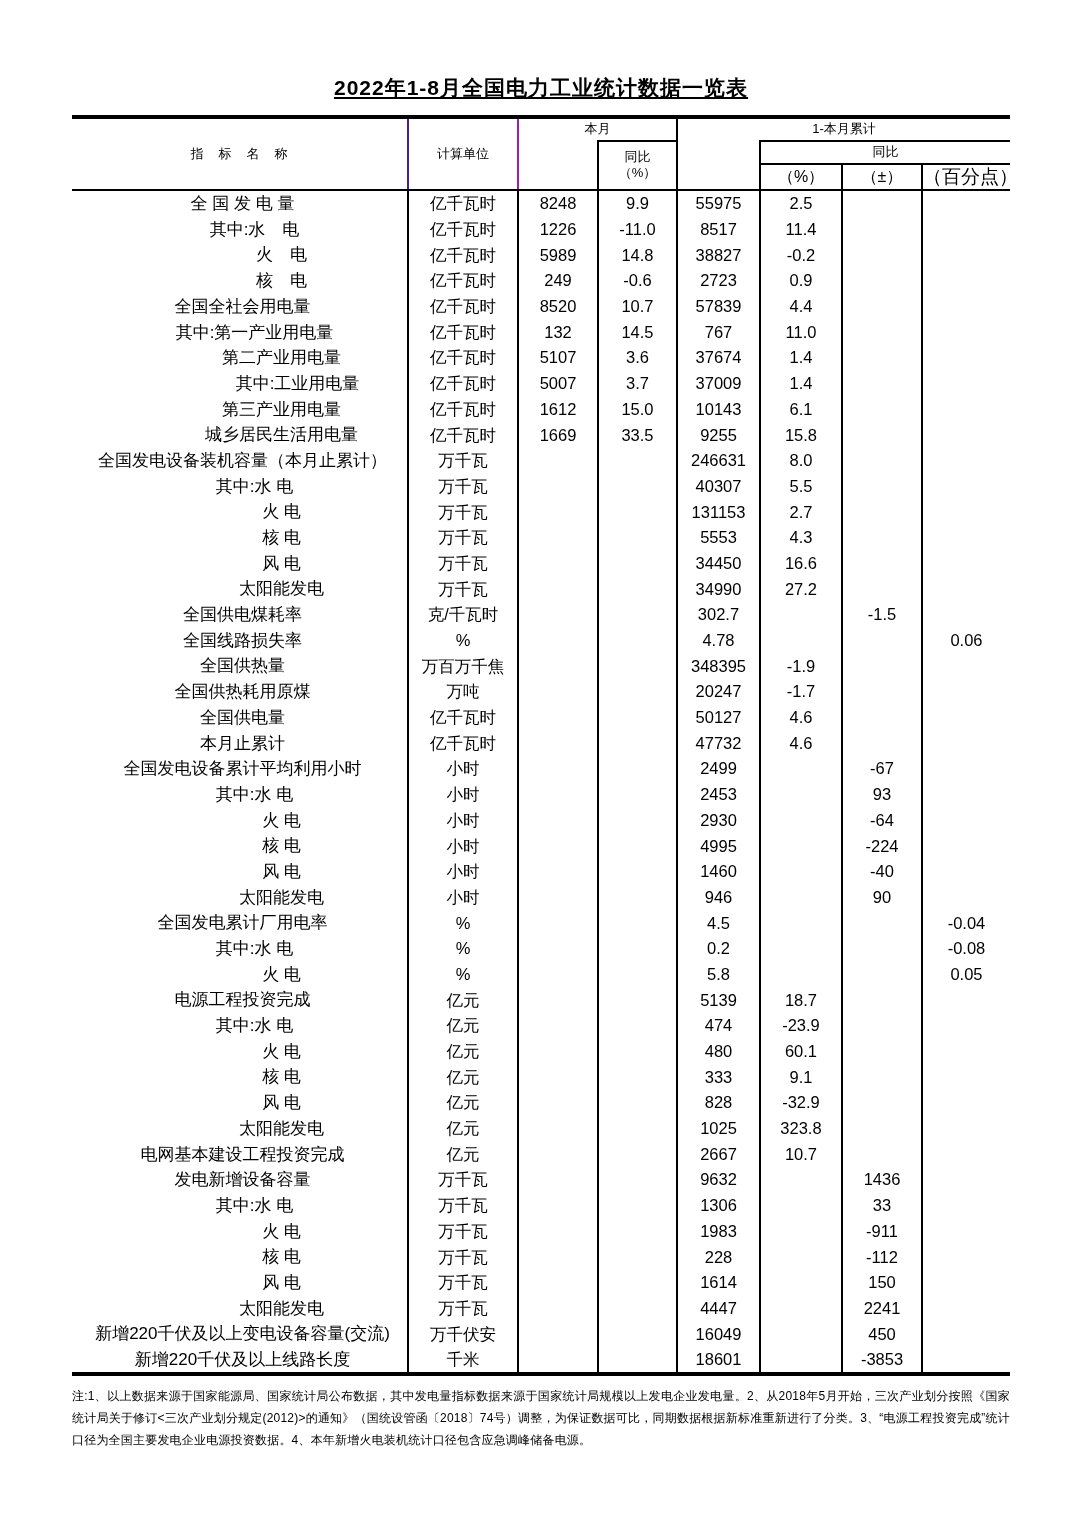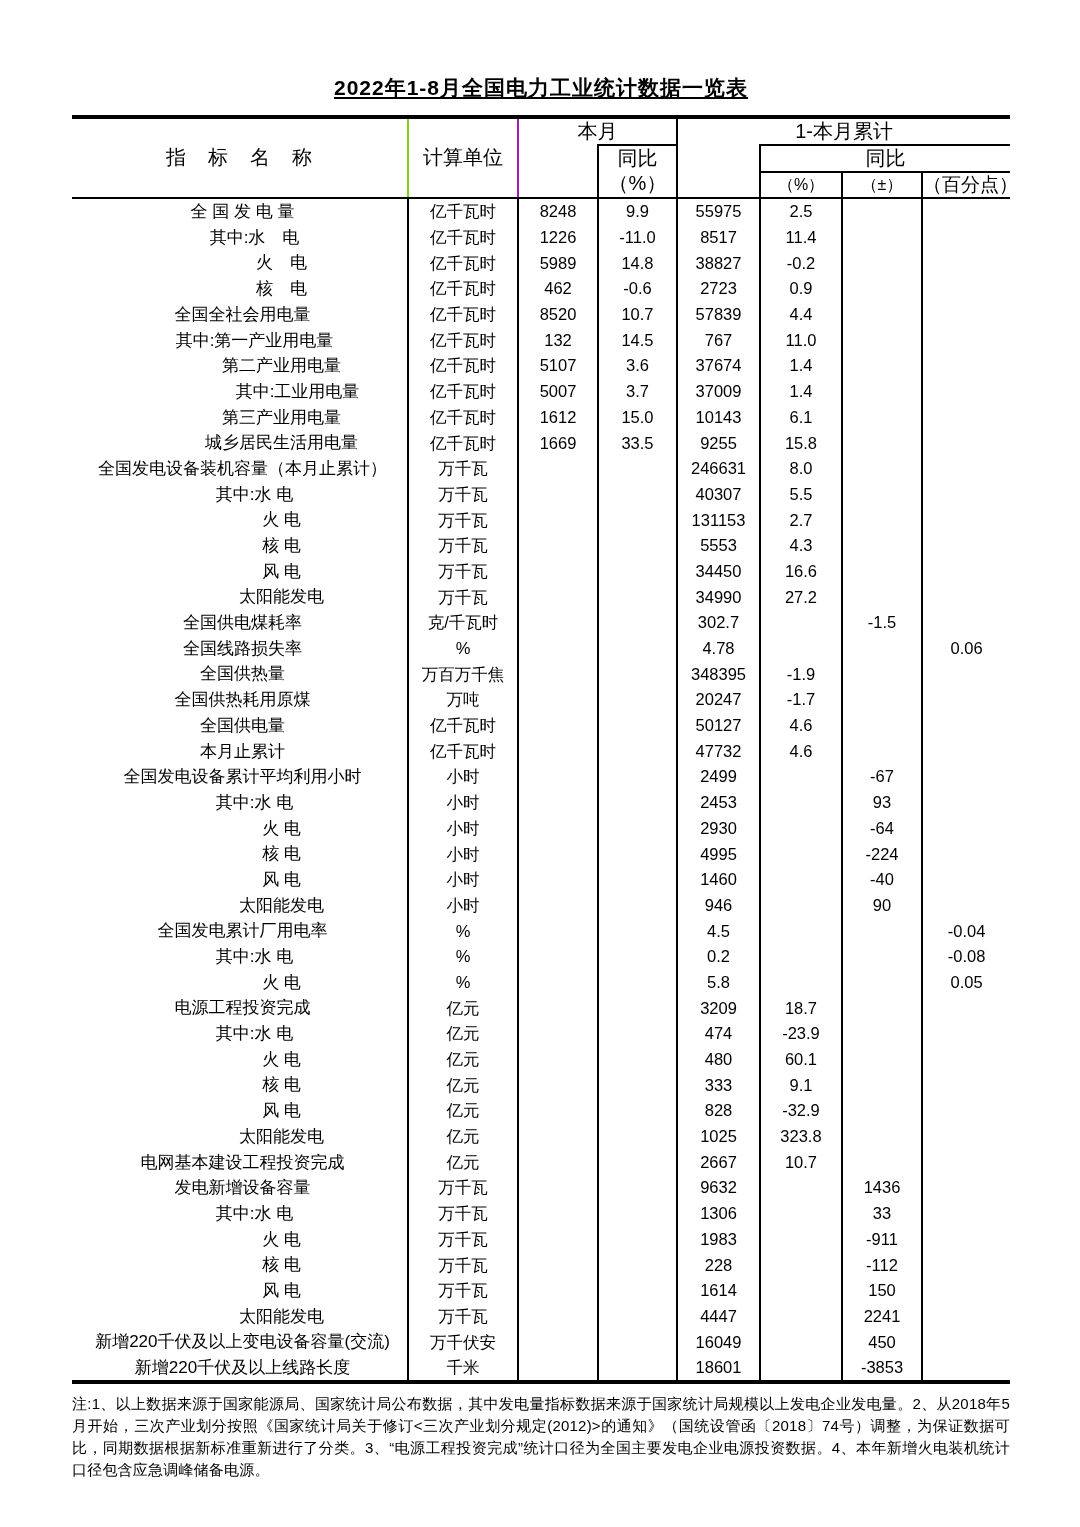--- a/index.html
+++ b/index.html
@@ -12,46 +12,46 @@
   .title{
     margin-top:74px;text-align:center;
     font-size:21px;font-weight:bold;letter-spacing:1px;text-decoration:underline;
   }
   table.stats{
     border-collapse:collapse;table-layout:fixed;width:938px;
     margin-top:13px;
     border-top:4px solid #000;border-bottom:4px solid #000;
   }
   th,td{padding:0;font-weight:normal;overflow:hidden;white-space:nowrap;}
-  thead th,thead td{font-size:20px;text-align:center;vertical-align:middle;line-height:1.25;}
+  thead th,thead td{font-size:13px;text-align:center;vertical-align:middle;line-height:1.25;}
   thead tr.hr1{height:24px;}
   thead tr.hr2{height:23px;}
   thead tr.hr3{height:25px;}
-  .h-name{border-right:2px solid #84cc16;border-bottom:2px solid #000;letter-spacing:1px;}
+  .h-name{border-right:2px solid #4c1d95;border-bottom:2px solid #000;letter-spacing:1px;}
   .h-unit{border-right:2px solid #a21caf;border-bottom:2px solid #000;}
   .h-month{border-right:2px solid #000;}
   .h-cum{}
   .h-mval{border-right:2px solid #000;border-bottom:2px solid #000;}
   .h-myoy{border-top:2px solid #000;border-right:2px solid #000;border-bottom:2px solid #000;}
   .h-cval{border-right:2px solid #000;border-bottom:2px solid #000;}
   .h-cyoy{border-top:2px solid #000;border-bottom:2px solid #000;}
   .h-pct{border-right:2px solid #000;border-bottom:2px solid #000;font-size:16px;}
   .h-pm{border-right:2px solid #000;border-bottom:2px solid #000;font-size:16px;}
   .h-pp{border-bottom:2px solid #000;font-size:19px;}
   tbody td{
     height:25.7px;font-size:16.5px;text-align:center;vertical-align:middle;line-height:1;
   }
   tbody td.c-name{text-align:center;font-size:17px;}
   tbody td.b-r{border-right:2px solid #000;}
   .ind0{padding-left:6px;}
   .ind1{padding-left:30px;}
   .ind2{padding-left:84px;}
   .ind3{padding-left:116px;}
   .footnote{
-    margin-top:9px;font-size:15px;line-height:22px;text-align:justify;
+    margin-top:9px;font-size:12px;line-height:22px;text-align:justify;
     letter-spacing:0.2px;
   }
 </style>
 </head>
 <body>
 
 <div class="sheet">
 
   <div class="title">2022年1-8月全国电力工业统计数据一览表</div>
 
@@ -112,21 +112,21 @@
           <td class="c-num b-r">5989</td>
           <td class="c-num b-r">14.8</td>
           <td class="c-num b-r">38827</td>
           <td class="c-num b-r">-0.2</td>
           <td class="c-num b-r"></td>
           <td class="c-num"></td>
         </tr>
         <tr>
           <td class="c-name b-r ind2">核　电</td>
           <td class="c-unit b-r">亿千瓦时</td>
-          <td class="c-num b-r">462</td>
+          <td class="c-num b-r">249</td>
           <td class="c-num b-r">-0.6</td>
           <td class="c-num b-r">2723</td>
           <td class="c-num b-r">0.9</td>
           <td class="c-num b-r"></td>
           <td class="c-num"></td>
         </tr>
         <tr>
           <td class="c-name b-r ind0">全国全社会用电量</td>
           <td class="c-unit b-r">亿千瓦时</td>
           <td class="c-num b-r">8520</td>
@@ -394,21 +394,21 @@
           <td class="c-num b-r">5.8</td>
           <td class="c-num b-r"></td>
           <td class="c-num b-r"></td>
           <td class="c-num">0.05</td>
         </tr>
         <tr>
           <td class="c-name b-r ind0">电源工程投资完成</td>
           <td class="c-unit b-r">亿元</td>
           <td class="c-num b-r"></td>
           <td class="c-num b-r"></td>
-          <td class="c-num b-r">3209</td>
+          <td class="c-num b-r">5139</td>
           <td class="c-num b-r">18.7</td>
           <td class="c-num b-r"></td>
           <td class="c-num"></td>
         </tr>
         <tr>
           <td class="c-name b-r ind1">其中:水 电</td>
           <td class="c-unit b-r">亿元</td>
           <td class="c-num b-r"></td>
           <td class="c-num b-r"></td>
           <td class="c-num b-r">474</td>

